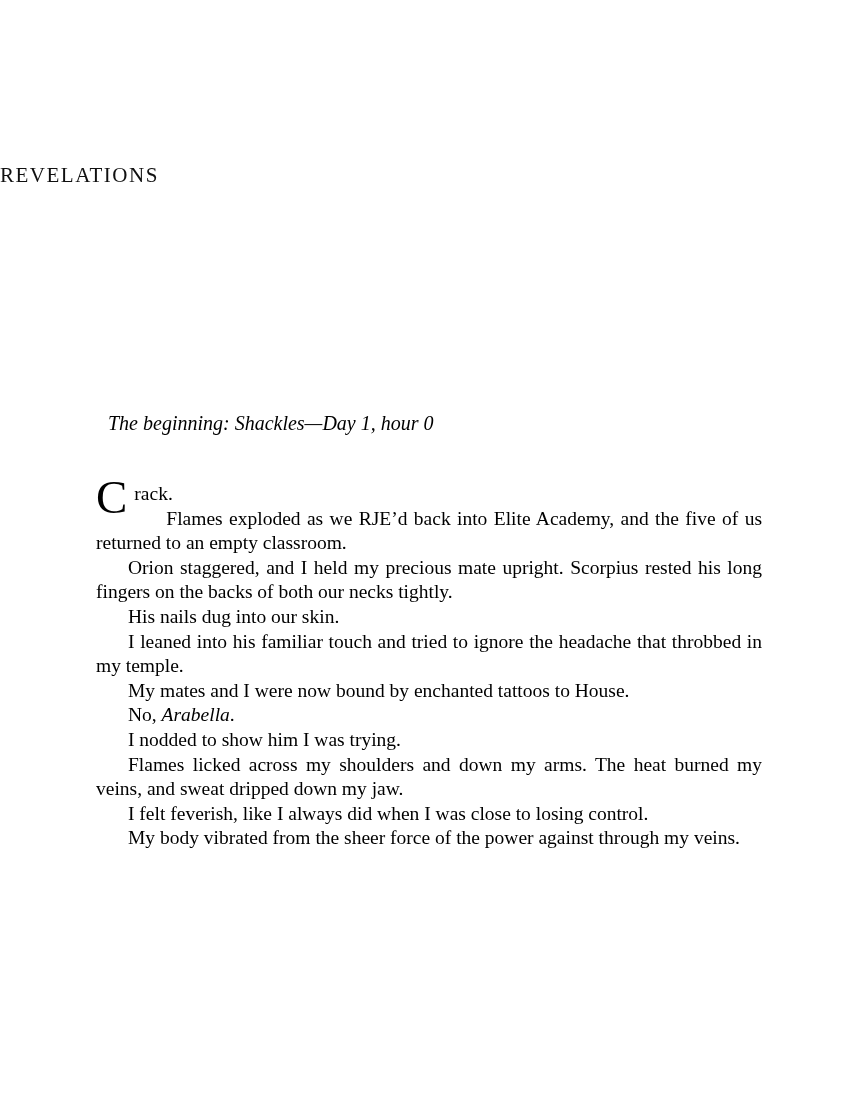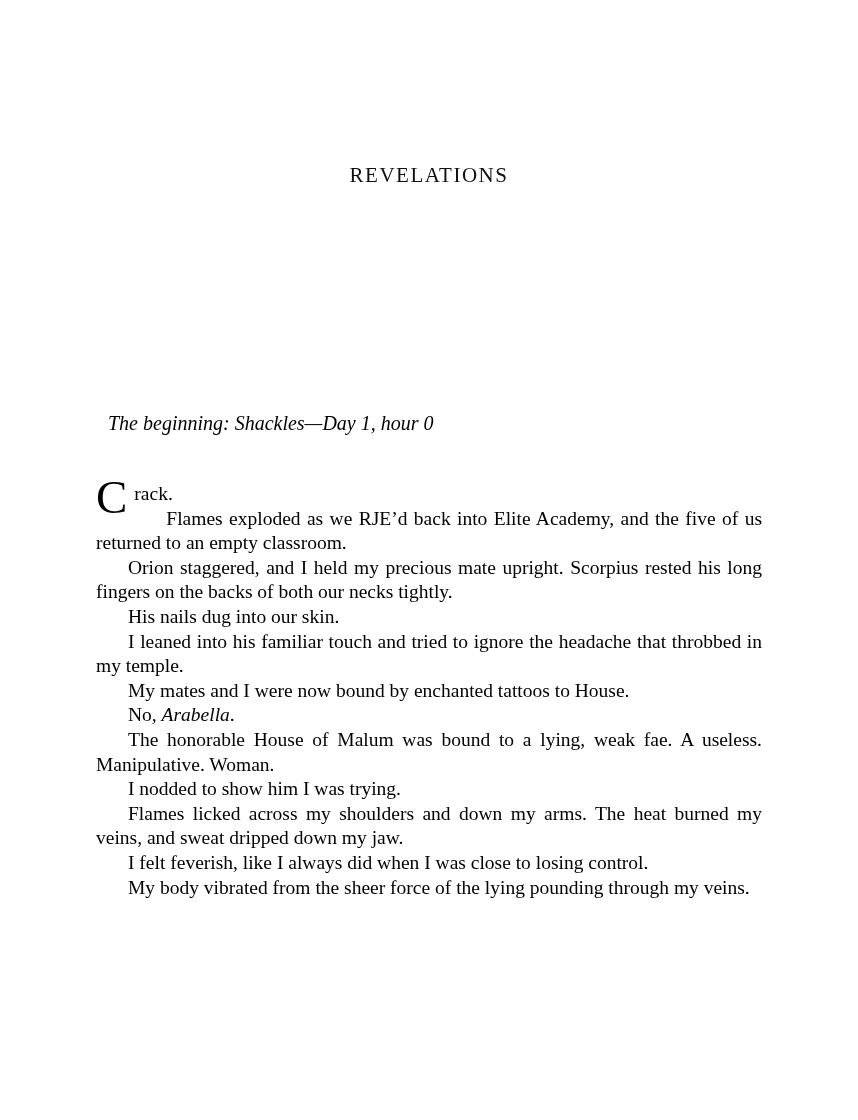--- a/index.html
+++ b/index.html
@@ -12,21 +12,21 @@
     color: #000000;
     font-family: "Liberation Serif", "DejaVu Serif", serif;
     overflow: hidden;
   }
   .chapter-title {
     position: absolute;
     top: 163px;
     left: 0;
     width: 100%;
     margin: 0;
-    text-align: center;
+    text-align: left;
     font-size: 21px;
     font-weight: normal;
     letter-spacing: 1.5px;
     line-height: 1.2;
     color: #101010;
   }
   .scene-subtitle {
     position: absolute;
     top: 399px;
     left: 96px;
@@ -73,20 +73,19 @@
     <p class="para opening"><span class="dropcap">C</span><span>rack.</span></p>
 
     <p class="para">Flames exploded as we RJE’d back into Elite Academy, and the five of us returned to an empty classroom.</p>
     <p class="para">Orion staggered, and I held my precious mate upright. Scorpius rested his long fingers on the backs of both our necks tightly.</p>
     <p class="para">His nails dug into our skin.</p>
     <p class="para">I leaned into his familiar touch and tried to ignore the headache that throbbed in my temple.</p>
     <p class="para">My mates and I were now bound by enchanted tattoos to House.</p>
 
     <p class="para"><span>No, </span><em>Arabella</em><span>.</span></p>
 
-    <p class="para">The honorable House of Malum was bound to a lying, weak fae. A useless. Manipulative. Woman.</p>
     <p class="para">I nodded to show him I was trying.</p>
     <p class="para">Flames licked across my shoulders and down my arms. The heat burned my veins, and sweat dripped down my jaw.</p>
     <p class="para">I felt feverish, like I always did when I was close to losing control.</p>
-    <p class="para">My body vibrated from the sheer force of the lying pounding through my veins.</p>
+    <p class="para">My body vibrated from the sheer force of the power against through my veins.</p>
 
   </div>
 </div>
 
 </body></html>

